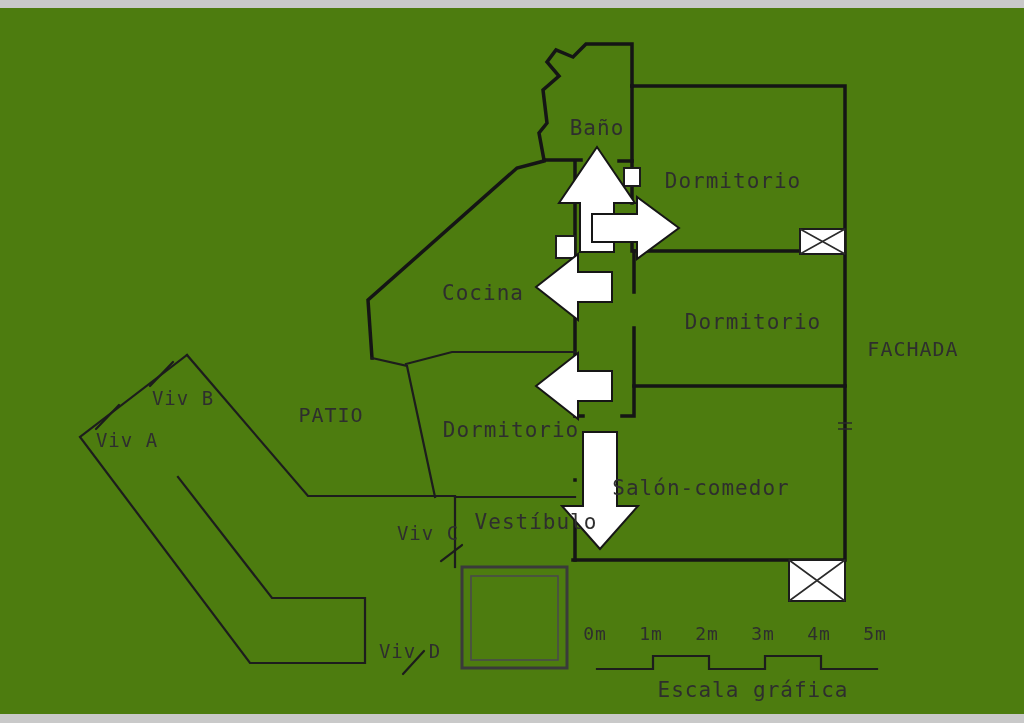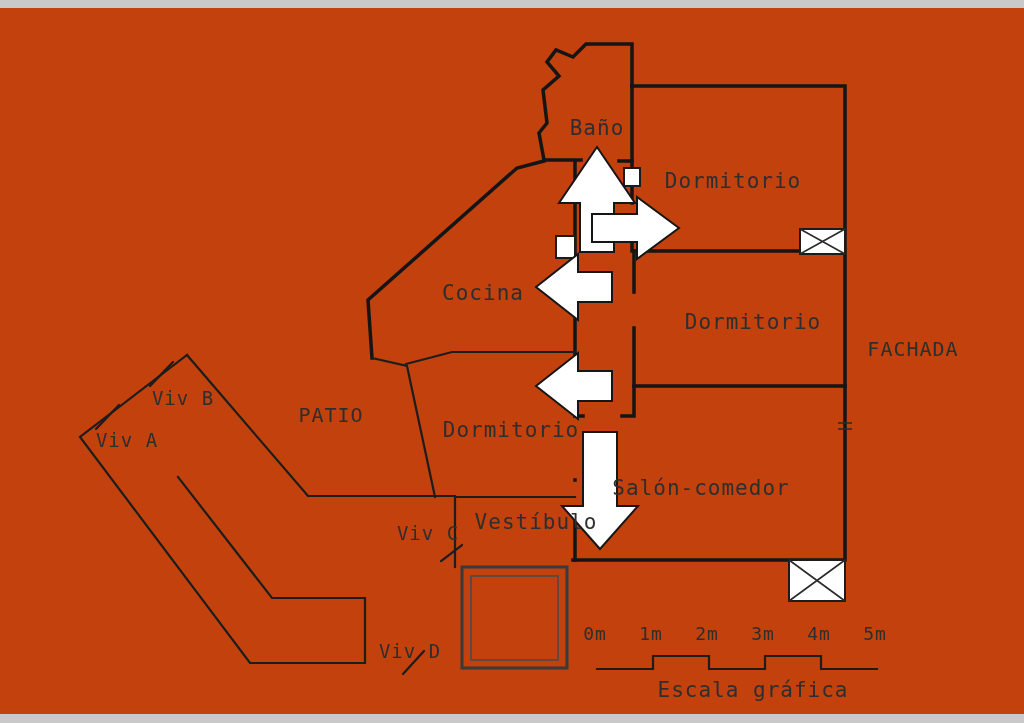--- a/index.html
+++ b/index.html
@@ -4,21 +4,21 @@
 <style>
   html, body {
     margin: 0;
     padding: 0;
     background: #ffffff;
   }
   #stage {
     position: relative;
     width: 1024px;
     height: 723px;
-    background: #c2410c;
+    background: #4d7c0f;
     overflow: hidden;
     font-family: "DejaVu Sans Mono", monospace;
     text-align: center;
   }
   svg { display: block; }
   .wall   { stroke: #151515; stroke-width: 3.5; fill: none; stroke-linecap: square; stroke-linejoin: miter; }
   .wall2  { stroke: #1d1d1d; stroke-width: 2.2; fill: none; stroke-linecap: square; stroke-linejoin: miter; }
   .thin   { stroke: #2a2a2a; stroke-width: 1.6; fill: none; }
   .arrow  { stroke: #161616; stroke-width: 2;   fill: #ffffff; stroke-linejoin: miter; }
   .tick   { stroke: #1c1c1c; stroke-width: 2.2; fill: none; stroke-linecap: round; }

